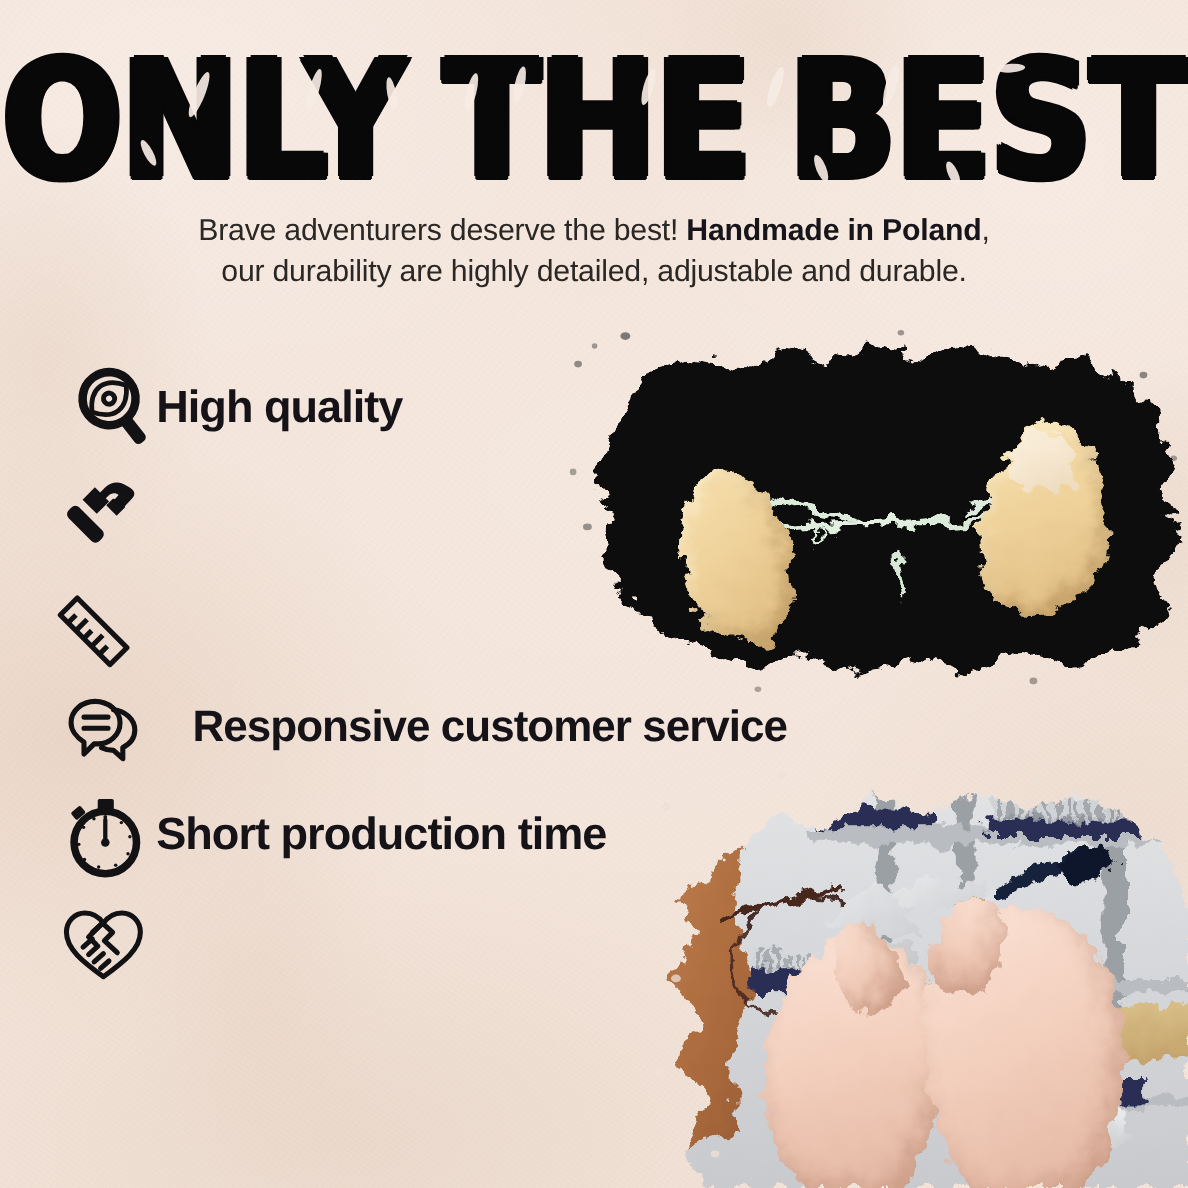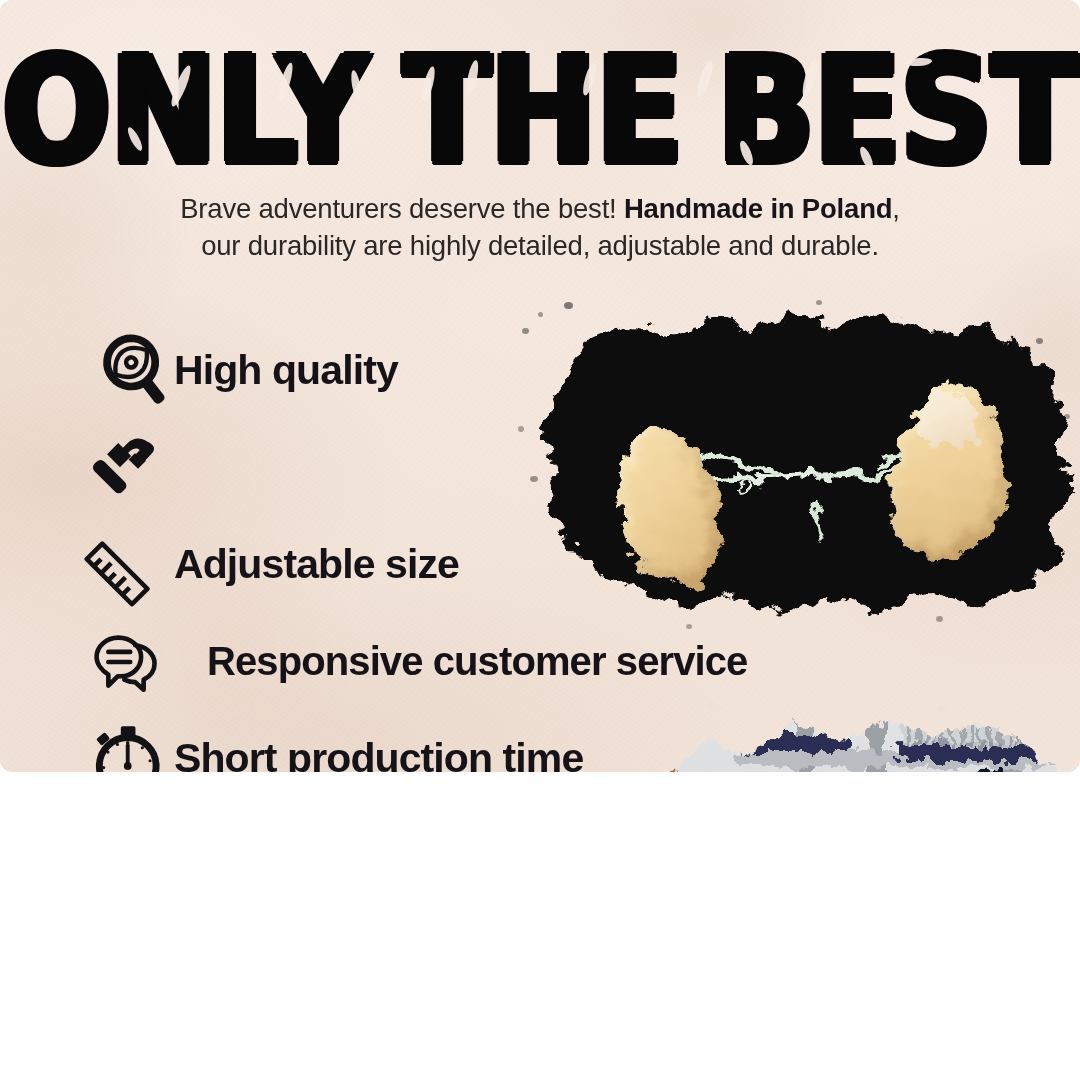--- a/index.html
+++ b/index.html
@@ -6,24 +6,23 @@
   * { margin:0; padding:0; box-sizing:border-box; }
 
   html, body {
     width:1080px; height:1080px;
     overflow:hidden;
     font-family:"Liberation Sans", sans-serif;
   }
 
   #poster {
     position:relative;
-    width:1080px; height:772px;
+    width:1080px; height:1080px;
     background:#f3e4da;
     overflow:hidden;
-    border-radius:12px;
   }
 
   
   .wash { position:absolute; pointer-events:none; }
   .wash-a {
     inset:0;
     background:
       radial-gradient(ellipse 58% 42% at 14% 8%,  #f7ece5 0%, rgba(247,236,229,0) 70%),
       radial-gradient(ellipse 52% 46% at 88% 14%, #f7ebe3 0%, rgba(247,235,227,0) 72%),
       radial-gradient(ellipse 46% 38% at 6% 62%,  #e9d6c8 0%, rgba(233,214,200,0) 68%),
@@ -84,21 +83,21 @@
     font-family:Liberation Sans, sans-serif;
     font-size:27.5px;
     line-height:1.36;
     color:#2a2724;
     letter-spacing:-.2px;
   }
   #subtitle b { font-weight:700; color:#17151a; }
 
   
   #features {
-    position:absolute; left:78px; top:322px;
+    position:absolute; left:46px; top:322px;
     width:760px;
   }
   .feature {
     display:flex; align-items:center;
     height:97px;
   }
   .feature .ico {
     width:96px; flex:0 0 96px;
     display:flex; align-items:center; justify-content:center;
   }
@@ -288,21 +287,20 @@
 
     <div class="feature f-size">
       <span class="ico">
         <svg width="84" height="84" viewBox="0 0 100 100">
           <g transform="rotate(-45 50 50)" fill="none" stroke="#121114" stroke-width="5.5" stroke-linejoin="round">
             <rect x="22" y="12" width="26" height="76"></rect>
             <path d="M22 24h12M22 36h17M22 48h12M22 60h17M22 72h12"></path>
           </g>
         </svg>
       </span>
-      <span class="label">Adjustable size</span>
     </div>
 
     <div class="feature f-service">
       <span class="ico">
         <svg width="88" height="84" viewBox="0 0 104 100">
           <g fill="none" stroke="#121114" stroke-width="5.5" stroke-linejoin="round" stroke-linecap="round">
             <path d="M70 44c0 13-11 23-24 23h-4l-11 11v-13C23 60 17 52 17 44c0-13 12-23 26-23s27 10 27 23z"></path>
             <path d="M31 38h26M31 50h26"></path>
             <path d="M63 30c12 1 23 10 23 22 0 8-5 15-13 19v12l-10-9c-5 0-9-1-13-3"></path>
           </g>

